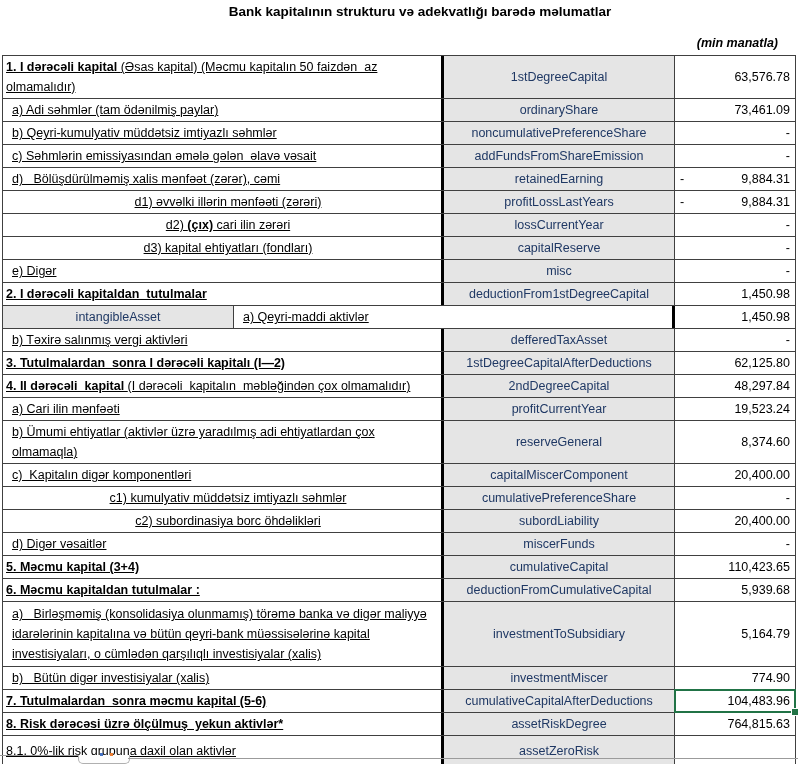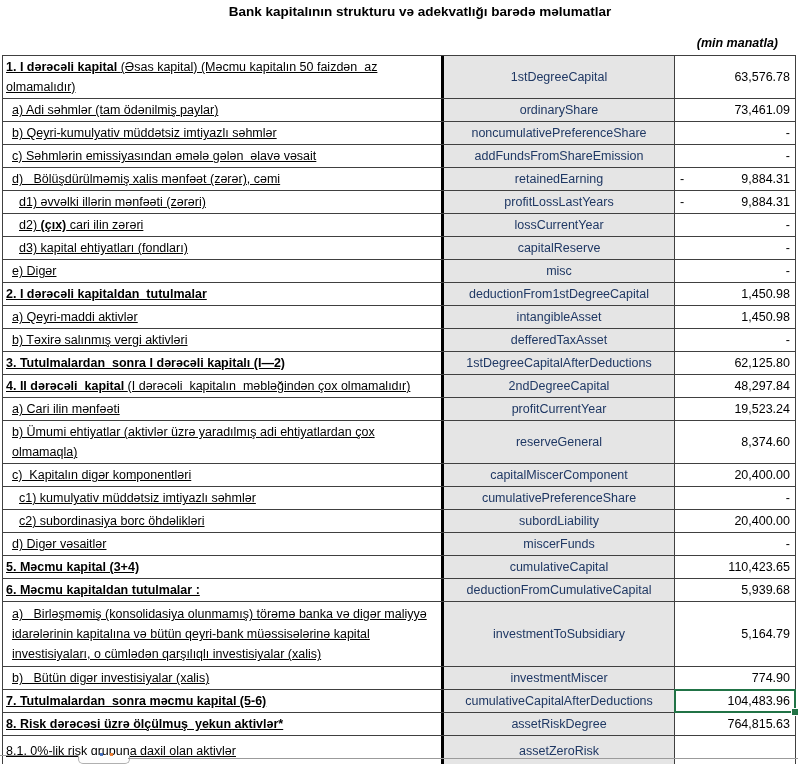--- a/index.html
+++ b/index.html
@@ -39,21 +39,21 @@
     display:flex;align-items:center;
     font-size:12.5px;line-height:20px;
   }
   .label-cell{
     width:441px;
     border-right:3px solid #000000;
     padding:1px 4px 1px 3px;
     text-decoration:underline;
   }
   .label-cell.ind1{padding-left:9px;}
-  .label-cell.ind2{padding-left:16px;}
+  .label-cell.ind2{padding-left:16px;justify-content:center;}
   .label-cell .b{font-weight:700;}
   .code-cell{
     width:231px;
     border-right:1px solid #404040;
     background:#e5e5e5;
     justify-content:center;
     text-align:center;
     color:#1F3864;
     padding:1px 2px;
   }
@@ -206,25 +206,25 @@
           <span><span class="b">2. I dərəcəli kapitaldan&nbsp; tutulmalar</span></span>
         </div>
         <div class="cell code-cell">
           <span>deductionFrom1stDegreeCapital</span>
         </div>
         <div class="cell value-cell">
           <span>1,450.98</span>
         </div>
       </div>
       <div class="row">
+        <div class="cell code-cell">
+          <span>intangibleAsset</span>
+        </div>
         <div class="cell label-cell ind1">
           <span><span>a) Qeyri-maddi aktivlər</span></span>
-        </div>
-        <div class="cell code-cell">
-          <span>intangibleAsset</span>
         </div>
         <div class="cell value-cell">
           <span>1,450.98</span>
         </div>
       </div>
       <div class="row">
         <div class="cell label-cell ind1">
           <span><span>b) Təxirə salınmış vergi aktivləri</span></span>
         </div>
         <div class="cell code-cell">

